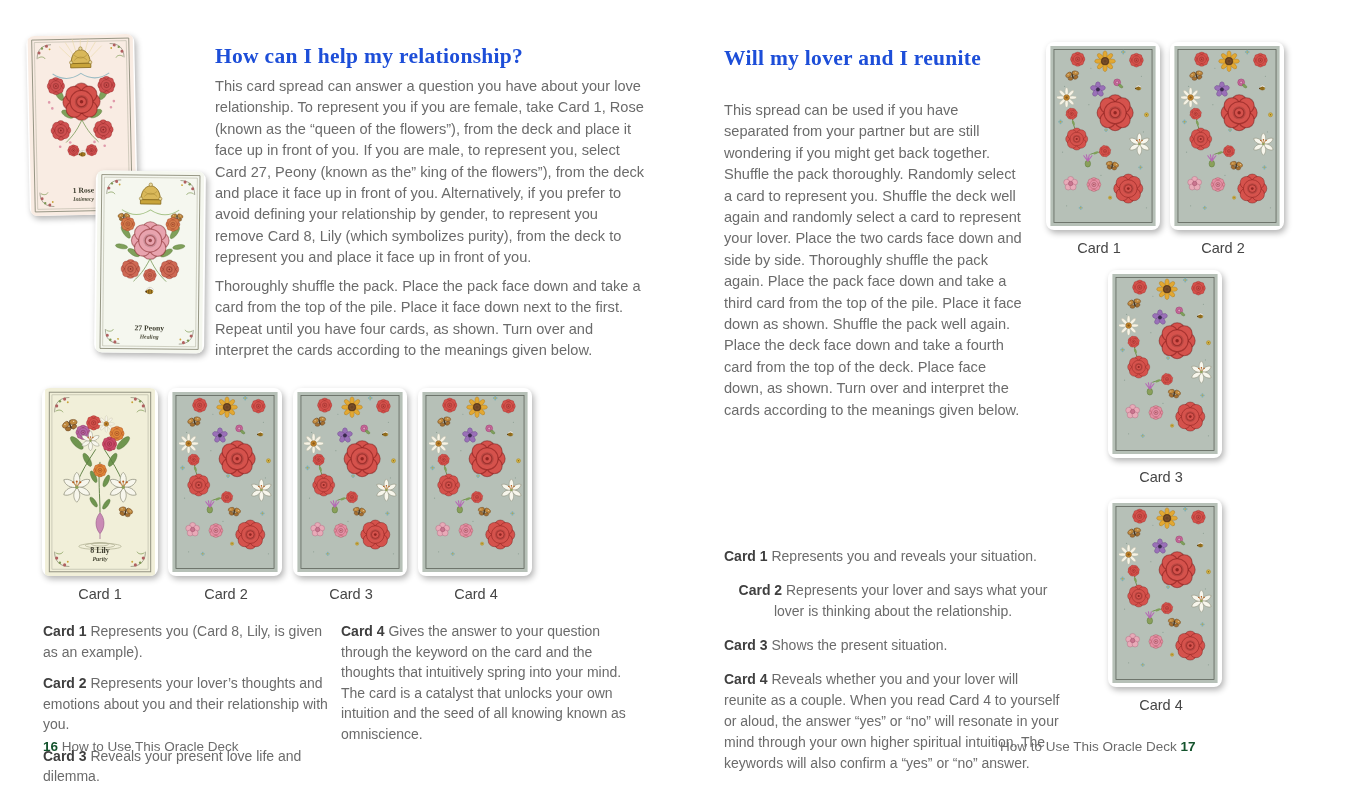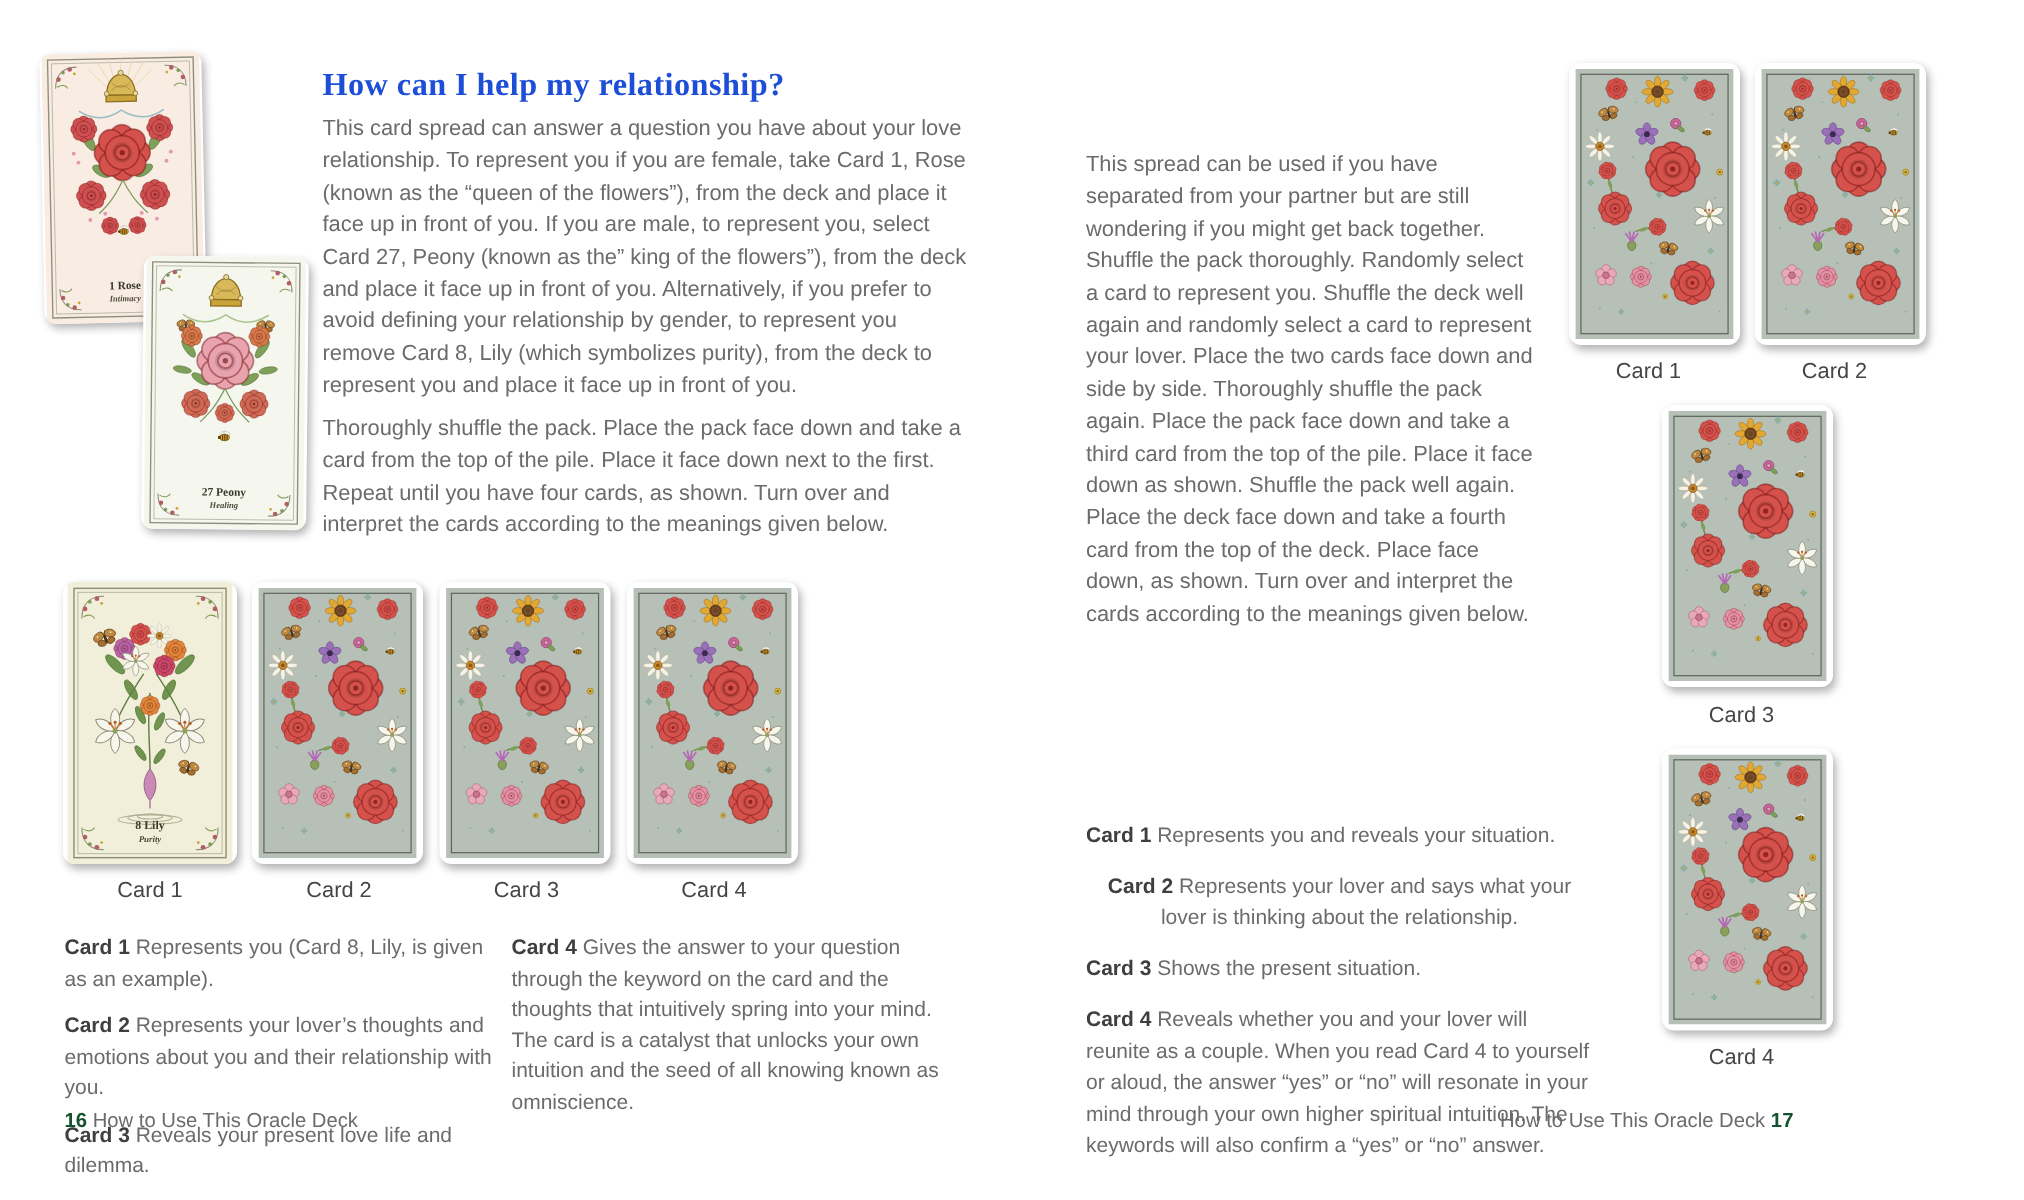--- a/index.html
+++ b/index.html
@@ -390,20 +390,21 @@
 
     <div class="footer abs" style="left:43px;top:739px;">
       <span class="pagenum">16</span>
       <span>How to Use This Oracle Deck</span>
     </div>
   </section>
 
   <section>
 
     <h1 class="heading abs" style="left:724px;top:44px;width:320px;">
+      <span style="display:block;">Will my lover and I reunite</span>
     </h1>
 
     <p class="body-text abs" style="left:724px;top:100px;width:298px;">This spread can be used if you have separated from your partner but are still wondering if you might get back together. Shuffle the pack thoroughly. Randomly select a card to represent you. Shuffle the deck well again and randomly select a card to represent your lover. Place the two cards face down and side by side. Thoroughly shuffle the pack again. Place the pack face down and take a third card from the top of the pile. Place it face down as shown. Shuffle the pack well again. Place the deck face down and take a fourth card from the top of the deck. Place face down, as shown. Turn over and interpret the cards according to the meanings given below.</p>
 
     <div class="card card-back abs" style="left:1046px;top:42px;width:106px;height:180px;">
       <svg viewBox="0 0 104 178">
           <use href="#card-back-art"></use>
         </svg>
     </div>
     <div class="card card-back abs" style="left:1170px;top:42px;width:106px;height:180px;">

